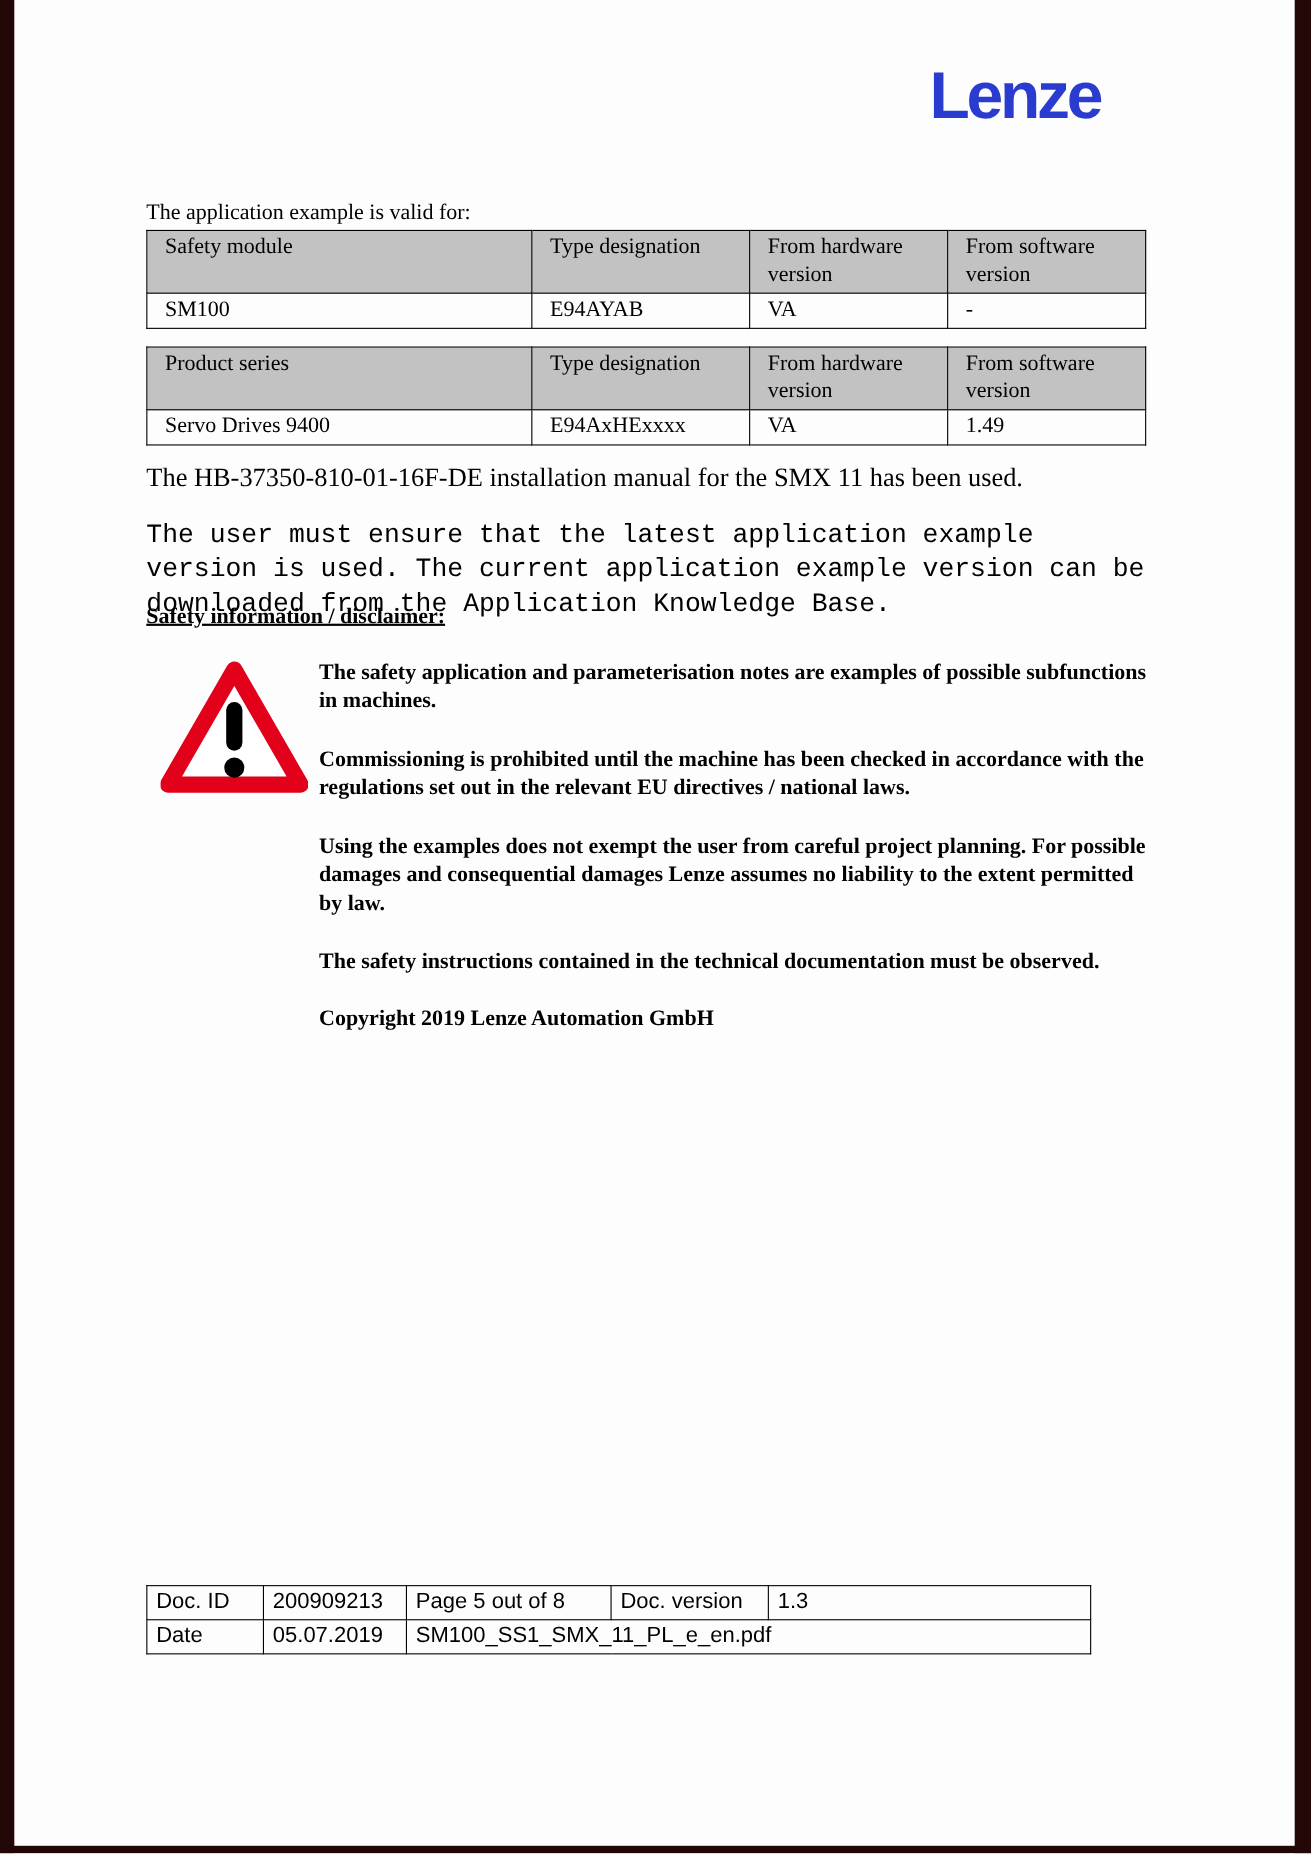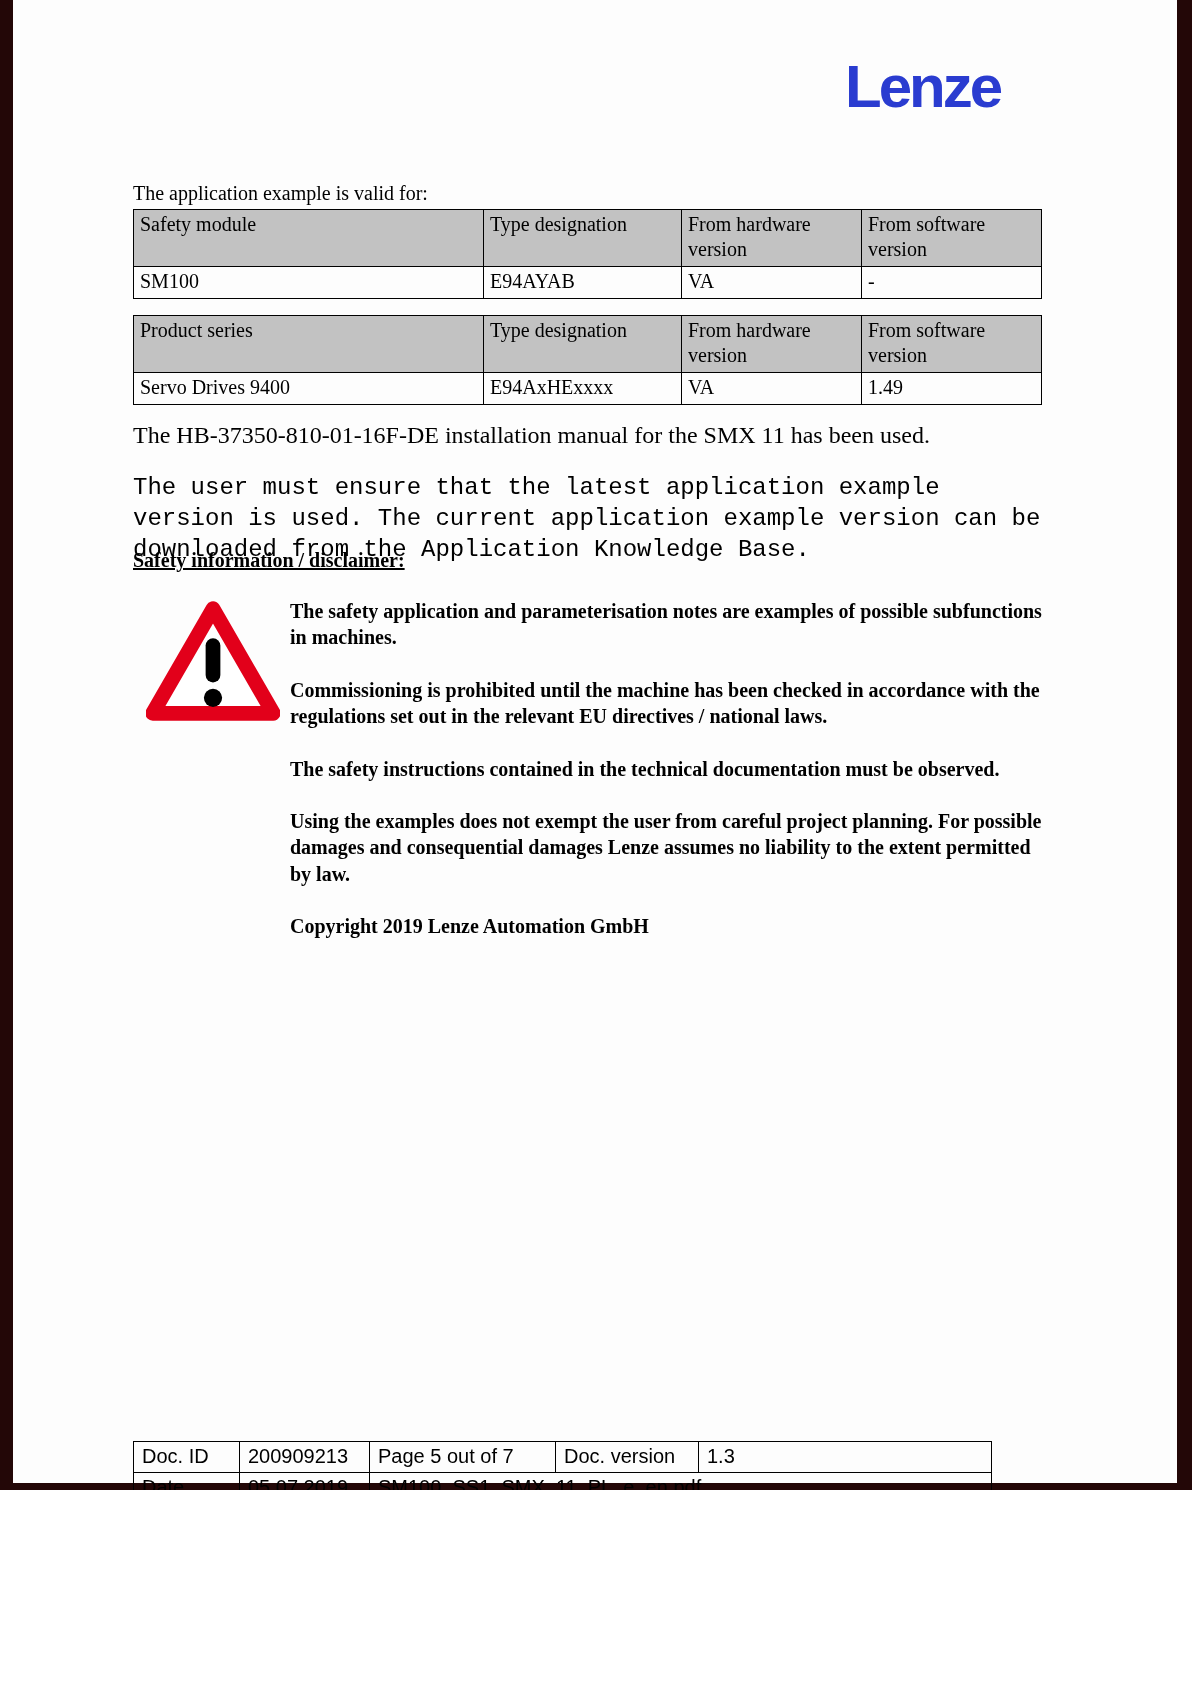--- a/index.html
+++ b/index.html
@@ -1,17 +1,17 @@
 <!DOCTYPE html>
 <html style="--logo-blue: #2a3cd0; --table-header-bg: #c2c2c2; --warning-red: #e2001a; --scan-edge: #230707;"><head>
 <meta charset="utf-8">
 <style>
   html,body { margin:0; padding:0; background:#ffffff; }
   .page {
-    position:relative; width:1192px; height:1490px;
+    position:relative; width:1192px; height:1685px;
     background:#fdfdfd; color:#000;
     font-family:"Liberation Serif", serif;
     overflow:hidden;
   }
   
   .edge { position:absolute; background:var(--scan-edge,#230707); }
   .edge-left  { left:0; top:0; width:13px; height:100%; }
   .edge-right { right:0; top:0; width:15px; height:100%; }
   .edge-bottom{ left:0; bottom:0; width:100%; height:7px; }
 
@@ -22,21 +22,21 @@
     color:var(--logo-blue,#2a3cd0);
   }
 
   .intro { position:absolute; left:133px; top:182px; font-size:20px;text-align:center; }
 
   .spec-table {
     position:absolute; left:133px; width:908px;
     border-collapse:collapse; table-layout:fixed; font-size:20px;
   }
   .spec-table td {
-    border:1px solid #000; padding:2px 8px 4px 6px;
+    border:1px solid #000; padding:2px 8px 4px 16px;
     vertical-align:top; line-height:1.25;
   }
   .spec-table tr.hdr td { background:var(--table-header-bg,#c2c2c2); }
   .tbl-1 { top:209px; }
   .tbl-2 { top:315px; }
 
   .para { position:absolute; left:133px; width:918px; font-size:24px; line-height:1.3; }
   .para-manual  { top:420px; }
   .para-version { top:472px;font-family:Liberation Mono, monospace; }
 
@@ -129,38 +129,38 @@
 
   <svg class="warn-icon" viewBox="0 0 100 92">
     <path class="tri" d="M50 7 L95 85 L5 85 Z"></path>
     <rect class="mark" x="44.5" y="29" width="11" height="33" rx="5.5"></rect>
     <circle class="mark" cx="50" cy="73.5" r="6.8"></circle>
   </svg>
 
   <div class="disclaimer">
     <p>The safety application and parameterisation notes are examples of possible subfunctions in machines.</p>
     <p>Commissioning is prohibited until the machine has been checked in accordance with the regulations set out in the relevant EU directives / national laws.</p>
+    <p>Using the examples does not exempt the user from careful project planning. For possible damages and consequential damages Lenze assumes no liability to the extent permitted by law.</p>
     <p>The safety instructions contained in the technical documentation must be observed.</p>
-    <p>Using the examples does not exempt the user from careful project planning. For possible damages and consequential damages Lenze assumes no liability to the extent permitted by law.</p>
     <p>Copyright 2019 Lenze Automation GmbH</p>
   </div>
 
   <table class="footer-table">
     <colgroup>
         <col style="width:106px">
         <col style="width:130px">
         <col style="width:186px">
         <col style="width:143px">
         <col style="width:293px">
       </colgroup>
     <tbody>
         <tr>
       <td>Doc. ID</td>
       <td>200909213</td>
-      <td>Page 5 out of 7</td>
+      <td>Page 5 out of 8</td>
       <td>Doc. version</td>
       <td>1.3</td>
     </tr>
     <tr>
       <td>Date</td>
       <td>05.07.2019</td>
       <td colspan="3">SM100_SS1_SMX_11_PL_e_en.pdf</td>
     </tr>
   </tbody>
     </table>

